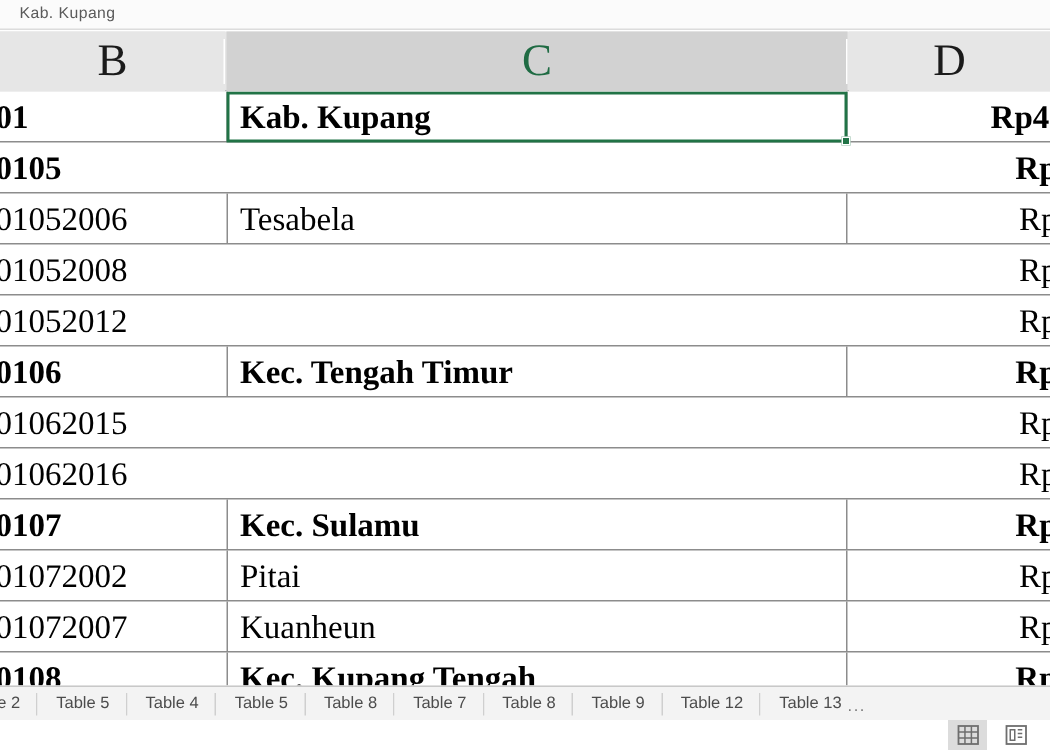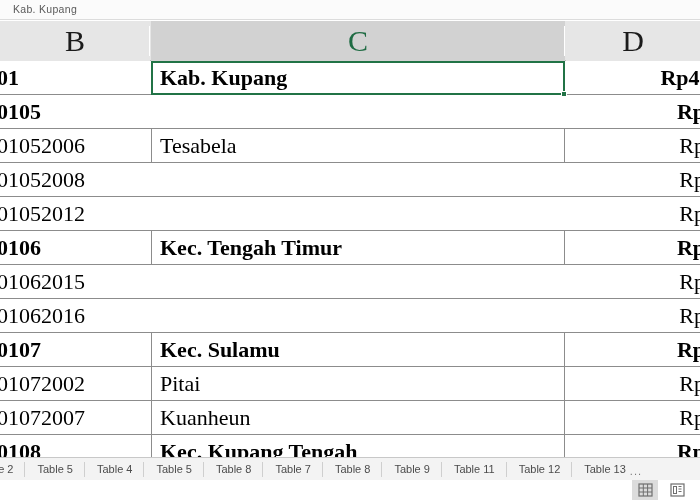--- a/index.html
+++ b/index.html
@@ -257,21 +257,20 @@
 
 <div id="tabbar">
   <div class="tab first">Table 2</div>
   <div class="tab">Table 5</div>
   <div class="tab">Table 4</div>
   <div class="tab">Table 5</div>
   <div class="tab">Table 8</div>
   <div class="tab">Table 7</div>
   <div class="tab">Table 8</div>
   <div class="tab">Table 9</div>
-  <div class="tab">Table 11</div>
   <div class="tab">Table 12</div>
   <div class="tab clip">Table 13</div>
 
   <div id="tab-overflow">...</div>
 
 </div>
 
 <div id="statusbar">
   <div class="viewbtn active">
     <svg width="15" height="14" viewBox="0 0 15 14">

